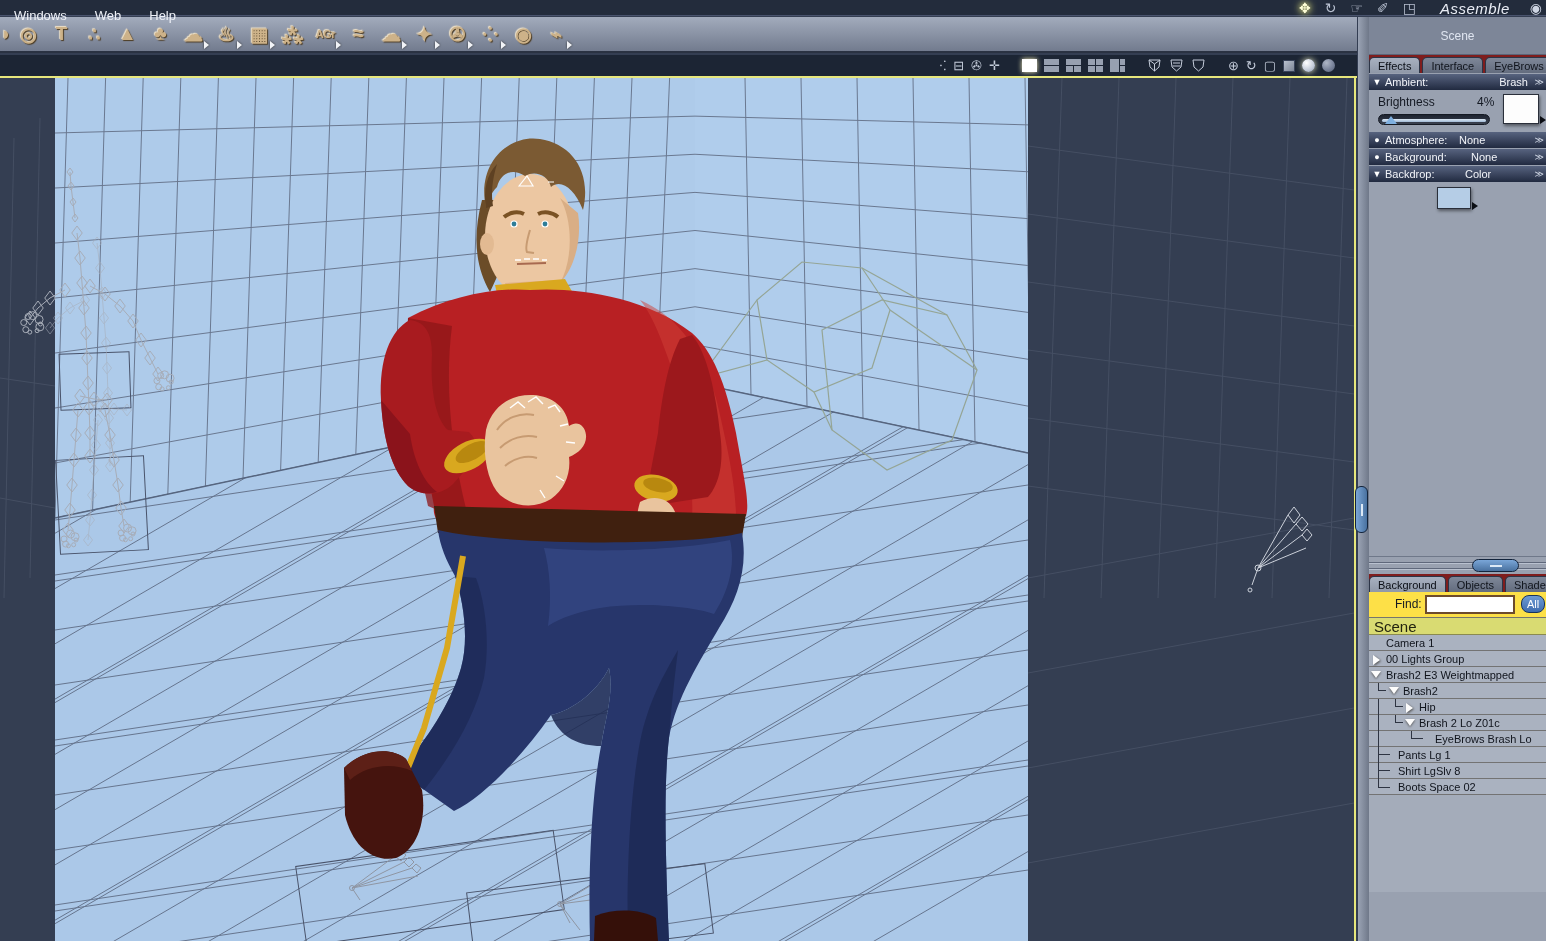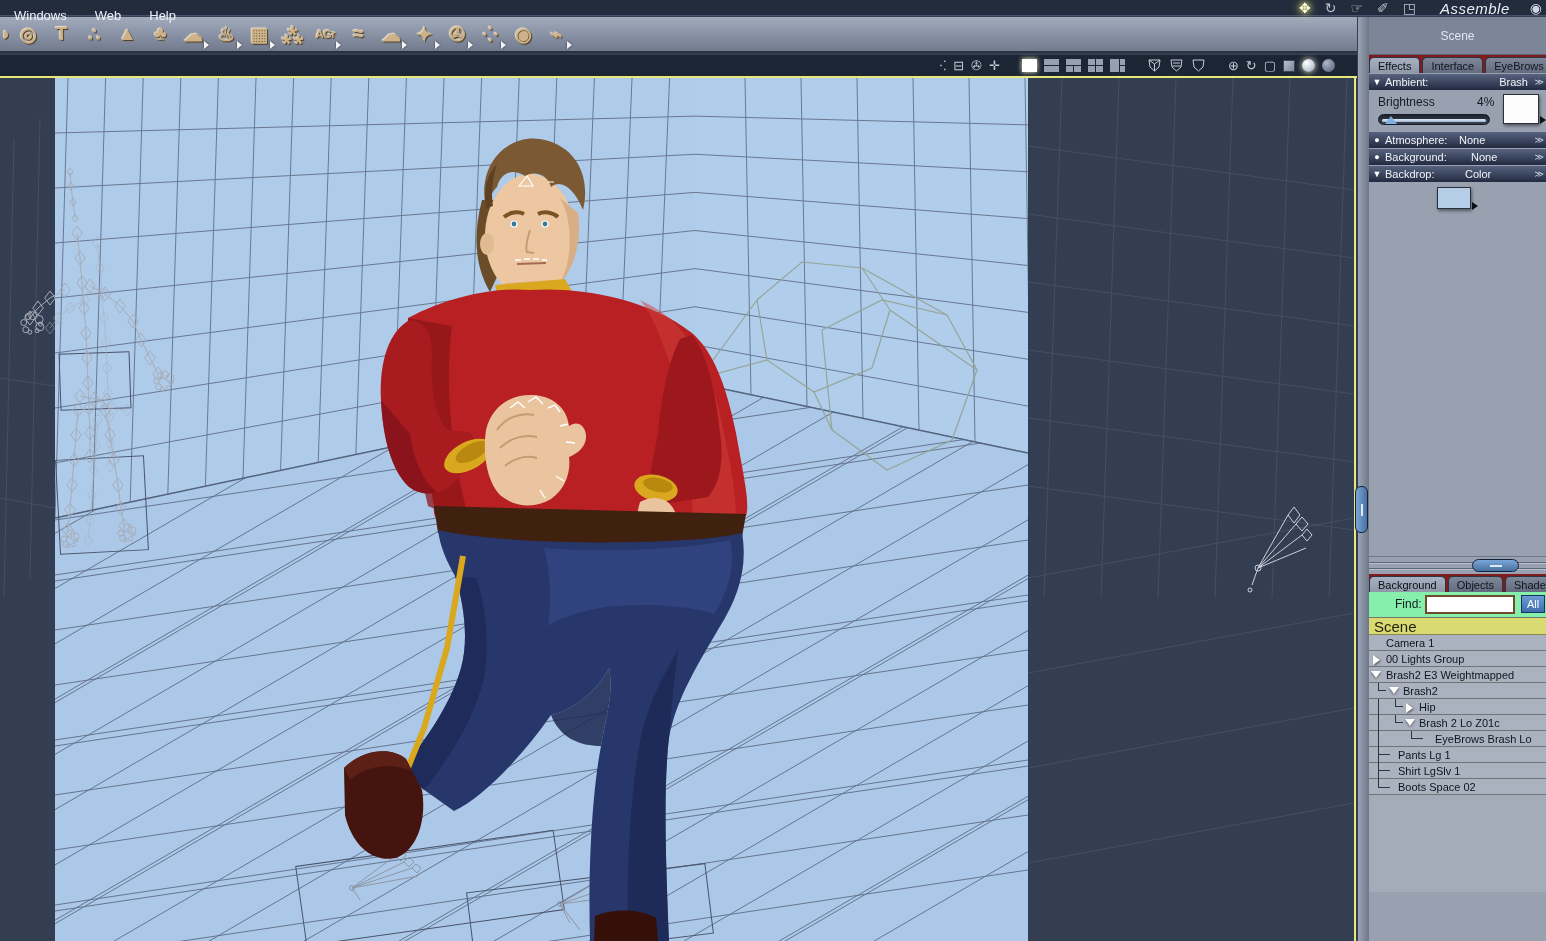--- a/index.html
+++ b/index.html
@@ -101,26 +101,26 @@
 
   .panel-gap { height:340px; background:#99a1b0; }
 
   .splitter { position:relative; height:18px; background:#99a1b0; border-top:1px solid #6f7889; }
   .splitter .line { position:absolute; left:-12px; right:0; height:1px; background:#5f687b; box-shadow:0 1px 0 #b9c1cf; }
   .splitter .l1 { top:5px; } .splitter .l2 { top:11px; }
   .drawer-pill-h { position:absolute; left:103px; top:2px; width:47px; height:13px;
     background:linear-gradient(#7aa6d8,#49719f); border:1px solid #13243c; border-radius:7px; z-index:2; }
   .drawer-pill-h::after { content:""; position:absolute; left:17px; top:5px; width:12px; height:2px; background:#dce9f6; }
 
-  .find-row { position:relative; height:25px; background:#86efac;padding-left:36px; }
+  .find-row { position:relative; height:25px; background:#fde047;padding-left:36px; }
   .find-label { position:absolute; left:26px; top:5px; font-size:12px; color:#141923; }
   .find-input { position:absolute; left:56px; top:3px; width:90px; height:19px;
     background:#ffffff; border:2px solid #6d4b2c; font-size:11px; padding:0 3px; }
   .all-btn { position:absolute; left:152px; top:3px; width:24px; height:18px;
-    background:linear-gradient(#6d9bd4,#3f6cae); border:1px solid #17335c; border-radius:0;
+    background:linear-gradient(#6d9bd4,#3f6cae); border:1px solid #17335c; border-radius:8px;
     color:#fff; font-size:11px; text-align:center; line-height:16px; }
 
   .scene-row { height:18px; background:#d9db72; border-top:1px solid #75756d; border-bottom:1px solid #8a8a50;
     font-size:15px; color:#23230f; padding-left:5px; line-height:17px; }
 
   .tree { background:#a4acba; }
   .tree-row { position:relative; height:16px; border-bottom:1px solid #737373;
     background:#aab2c0; font-size:11px; color:#10141c; line-height:15px; }
   .tree-row .lbl { position:absolute; top:1px; }
   .tw { position:absolute; top:4px; width:0; height:0; }
@@ -759,21 +759,21 @@
       <span class="lbl" style="left:66px;">EyeBrows Brash Lo</span>
     </div>
     <div class="tree-row">
       <span class="conn" style="left:9px; top:0; width:1px; height:16px;"></span>
       <span class="conn" style="left:9px; top:7px; width:12px; height:1px;"></span>
       <span class="lbl" style="left:29px;text-align:center;">Pants Lg 1</span>
     </div>
     <div class="tree-row">
       <span class="conn" style="left:9px; top:0; width:1px; height:16px;"></span>
       <span class="conn" style="left:9px; top:7px; width:12px; height:1px;"></span>
-      <span class="lbl" style="left:29px;">Shirt LgSlv 1</span>
+      <span class="lbl" style="left:29px;">Shirt LgSlv 8</span>
     </div>
     <div class="tree-row">
       <span class="conn" style="left:9px; top:0; width:1px; height:9px;"></span>
       <span class="conn" style="left:9px; top:8px; width:12px; height:1px;"></span>
       <span class="lbl" style="left:29px;">Boots Space 02</span>
     </div>
     <div class="tree-tail"></div>
   </div>
 </div>
 

